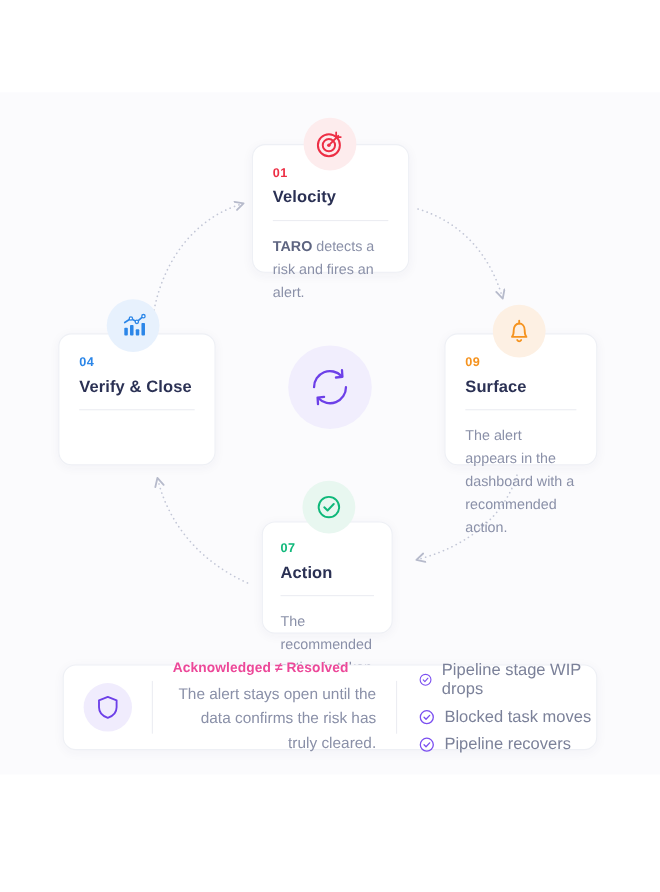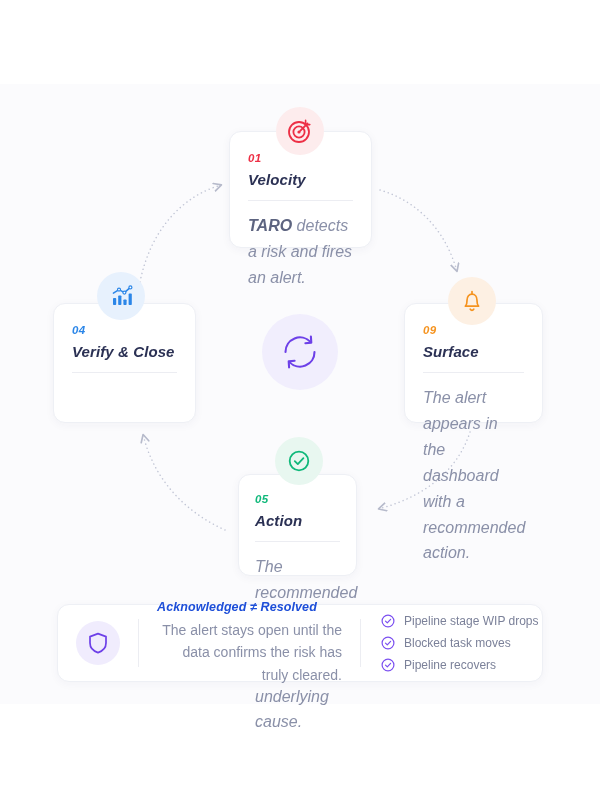--- a/index.html
+++ b/index.html
@@ -24,25 +24,25 @@
   }
   .card .num{
     font-size:11.5px;font-weight:700;letter-spacing:.4px;
     margin:0 0 7px 0;
   }
   .card .ttl{
     font-size:15px;font-weight:700;color:#2b3154;margin:0;letter-spacing:.1px;
   }
   .card .rule{height:1px;background:#ecedf2;margin:12px 0 12px 0;}
   .card .desc{
-    font-size:16px;line-height:1.62;color:#8a90a8;margin:0;
+    font-size:13px;line-height:1.62;color:#8a90a8;margin:0;
   }
   .card .desc b{color:#5d6480;font-weight:700;}
 
-  .card-inner{padding:20px 18px 16px 18px;font-style:italic;}
+  .card-inner{padding:20px 18px 16px 18px;}
 
   .badge{
     position:absolute;width:48px;height:48px;border-radius:50%;
     display:flex;align-items:center;justify-content:center;
     z-index:3;
   }
 
   
   #card-01{left:229px;top:131px;width:143px;height:117px;}
   #badge-01{left:276px;top:107px;background:#fdeced;}
@@ -68,25 +68,25 @@
     background:#ffffff;border:1px solid #eef0f5;border-radius:12px;
     box-shadow:0 2px 10px rgba(40,50,90,0.04);
     display:flex;align-items:center;box-sizing:border-box;
   }
   #panel-icon{
     width:44px;height:44px;border-radius:50%;background:#f0ecfd;
     display:flex;align-items:center;justify-content:center;margin-left:18px;flex:0 0 auto;
   }
   .vdiv{width:1px;height:48px;background:#ecedf2;margin:0 18px;flex:0 0 auto;}
   #panel-text{flex:0 0 auto;width:185px;}
-  #panel-text .h{font-size:12.5px;font-weight:700;color:#1d4ed8;margin:0 0 5px 0;letter-spacing:.1px;font-style:italic;}
+  #panel-text .h{font-size:12.5px;font-weight:700;color:#ec4899;margin:0 0 5px 0;letter-spacing:.1px;}
   #panel-text .p{font-size:14px;line-height:1.6;color:#8a90a8;margin:0;text-align:right;}
   #panel-list{display:flex;flex-direction:column;gap:8px;margin-left:2px;}
   .chk{display:flex;align-items:center;gap:9px;}
-  .chk .lbl{font-size:12px;color:#7b8199;}
+  .chk .lbl{font-size:15px;color:#7b8199;}
 </style>
 </head>
 <body>
 
 <div id="stage">
   <div id="canvas"></div>
 
   <svg class="arrows" viewBox="0 0 600 811">
     <defs>
       <marker id="ah" markerWidth="7" markerHeight="7" refX="3.2" refY="3.2" orient="auto">
@@ -147,21 +147,21 @@
   </div>
 
   <div class="badge" id="badge-03">
     <svg width="26" height="26" viewBox="0 0 26 26">
       <circle cx="13" cy="13" r="9.3" fill="none" stroke="#0fb87a" stroke-width="1.8"></circle>
       <path d="M8.8,13.2 L11.8,16.1 L17.4,10.2" fill="none" stroke="#0fb87a" stroke-width="1.8" stroke-linecap="round" stroke-linejoin="round"></path>
     </svg>
   </div>
   <div class="card" id="card-03">
     <div class="card-inner">
-      <div class="num" style="color:#0fb87a">05</div>
+      <div class="num" style="color:#0fb87a">07</div>
       <div class="ttl">Action</div>
       <div class="rule"></div>
       <p class="desc">The recommended action is taken to address the underlying cause.</p>
     </div>
   </div>
 
   <div class="badge" id="badge-04">
     <svg width="26" height="26" viewBox="0 0 26 26">
       <rect x="5" y="15" width="3.2" height="7" rx="0.8" fill="#2b86e8"></rect>
       <rect x="10.2" y="12.4" width="3.2" height="9.6" rx="0.8" fill="#2b86e8"></rect>

